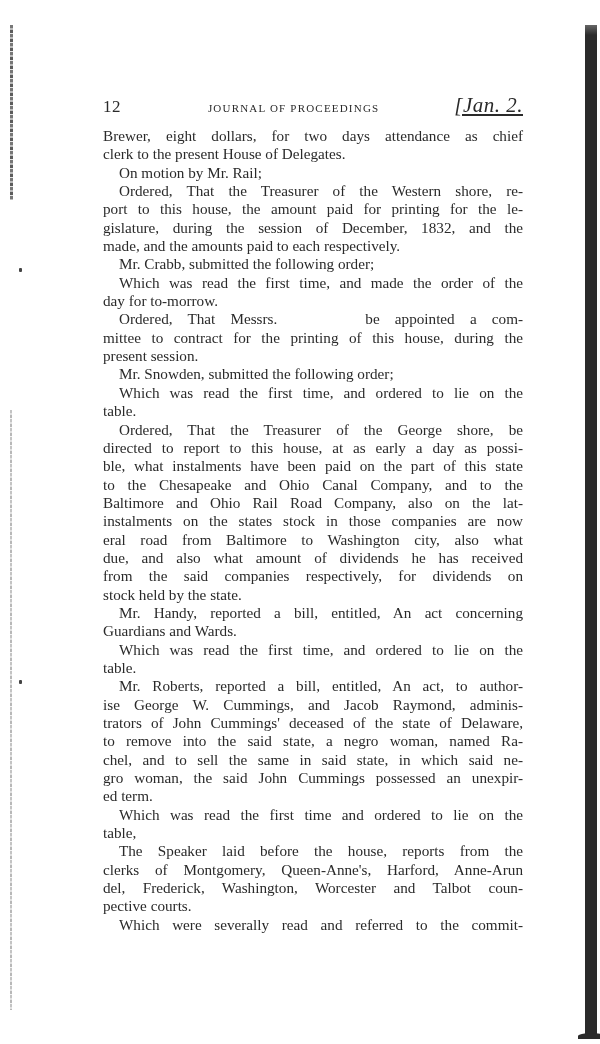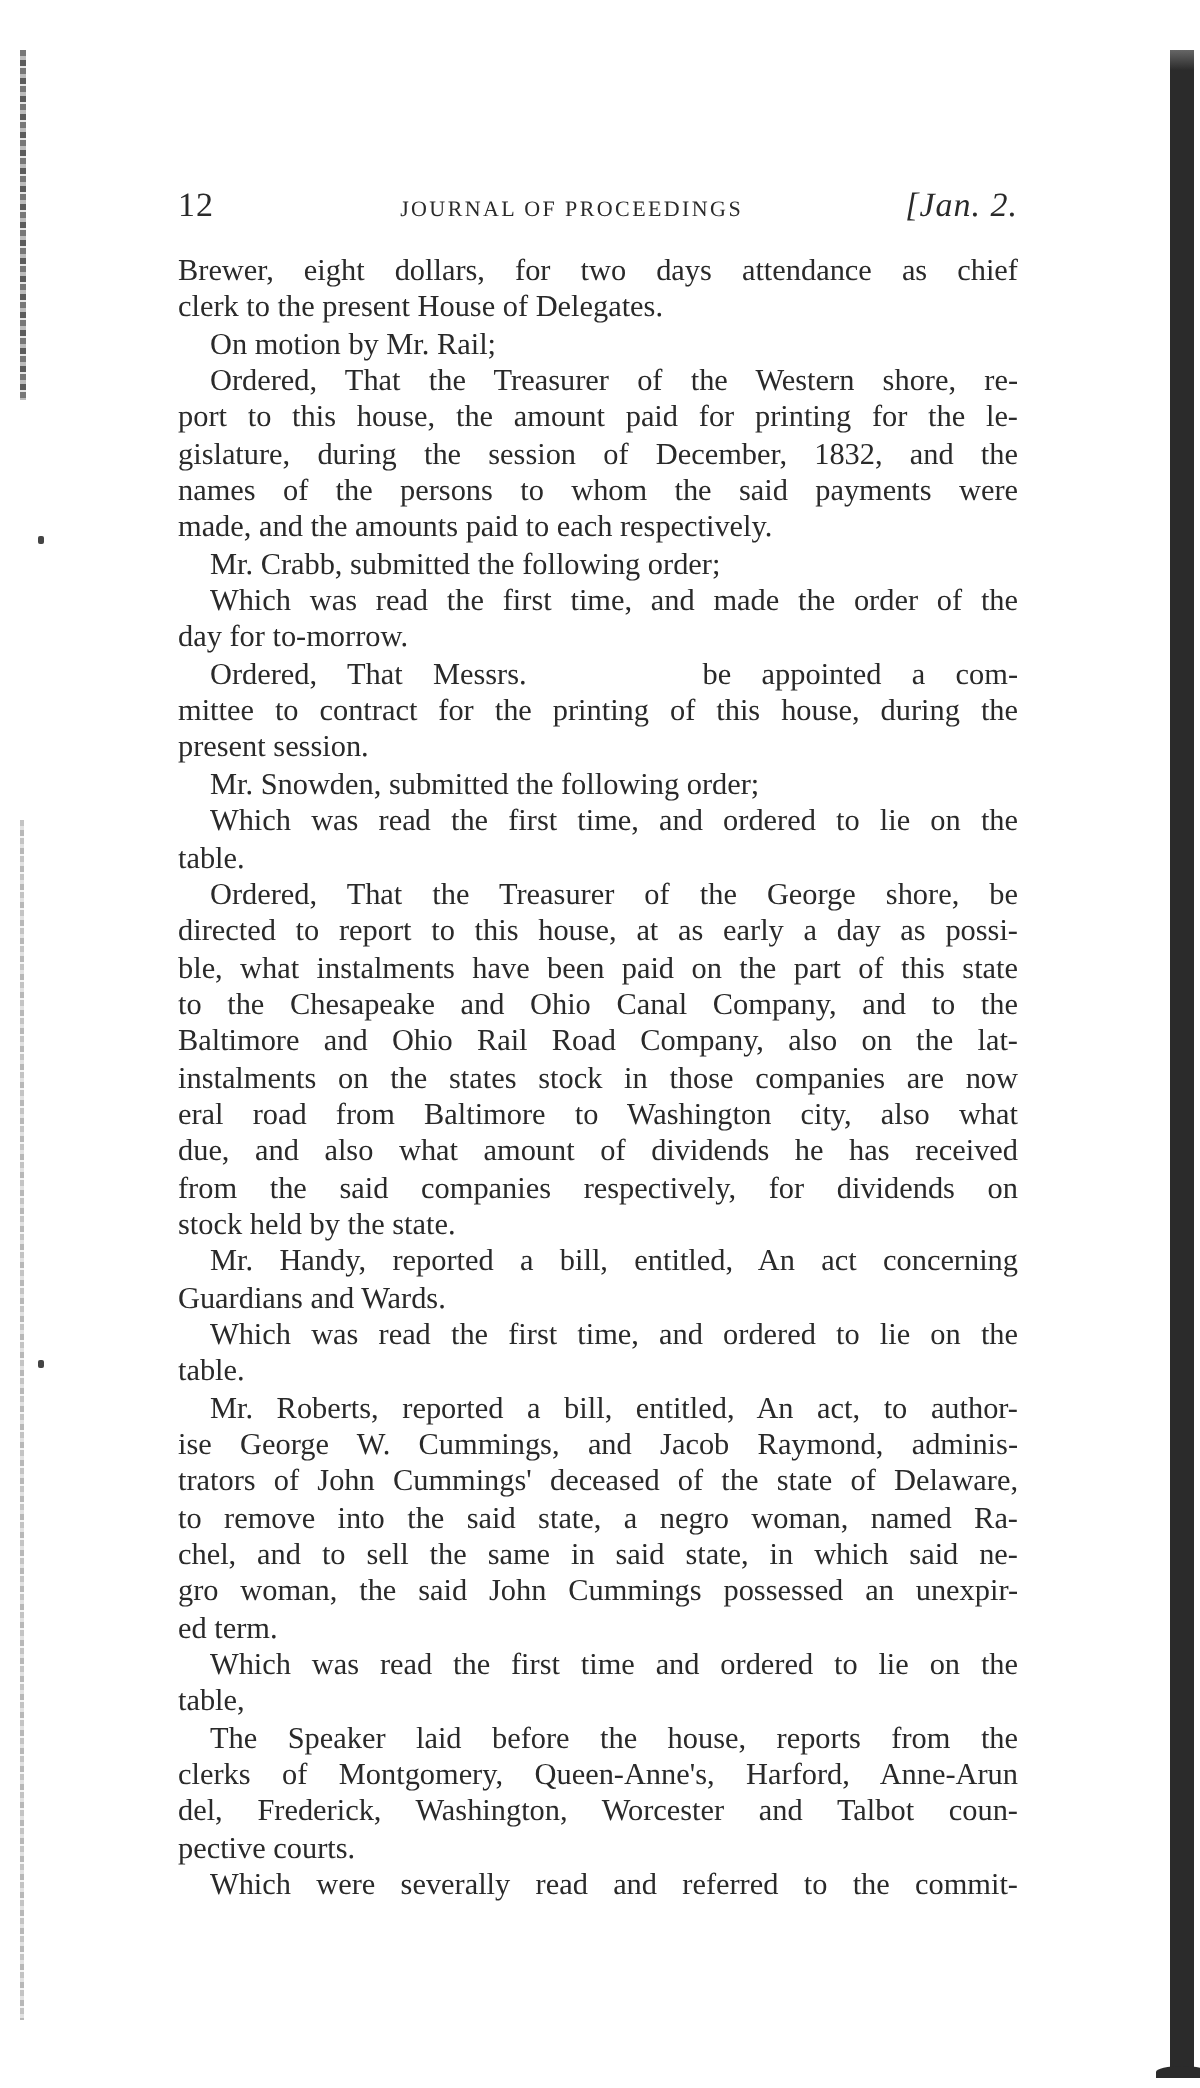--- a/index.html
+++ b/index.html
@@ -24,29 +24,29 @@
     }
     .right-bar::before {
       content: ""; position: absolute; left: 0; top: 0; width: 12px; height: 10px;
       background: linear-gradient(#666, #2b2b2b);
     }
     .right-bar::after {
       content: ""; position: absolute; left: -7px; bottom: -4px; width: 26px; height: 6px;
       background: #2b2b2b; border-radius: 50% 50% 0 0;
     }
     .page {
-      position: absolute; left: 89px; top: 93px; width: 420px;
+      position: absolute; left: 103px; top: 93px; width: 420px;
     }
     .header {
       display: flex; align-items: baseline; justify-content: space-between;
       font-size: 17px; letter-spacing: 0.5px; margin-bottom: 12px; height: 22px;
     }
     .header .num { font-size: 17px; }
     .header .title { font-size: 11px; letter-spacing: 1.2px; margin-left: 12px; }
-    .header .date { font-style: italic; font-size: 17px; }
+    .header .date { font-style: italic; font-size: 21px; text-decoration: underline; }
     .body { font-size: 15.2px; line-height: 18.35px; text-align: justify; }
     .line { display: block; white-space: nowrap; text-align: justify; text-align-last: justify; height: 18.35px; }
     .line.last { text-align-last: left; }
     .indent { padding-left: 16px; }
     .gap { display: inline-block; width: 88px; }
   </style>
 </head>
 <body>
 
 <div class="left-edge"></div>
@@ -61,21 +61,20 @@
     <span class="title">JOURNAL OF PROCEEDINGS</span>
     <span class="date">[Jan. 2.</span>
   </div>
   <div class="body" id="body">
       <span class="line"><span>Brewer, eight dollars, for two days attendance as chief</span></span>
       <span class="line last"><span>clerk to the present House of Delegates.</span></span>
       <span class="line indent last"><span>On motion by Mr. Rail;</span></span>
       <span class="line indent"><span>Ordered, That the Treasurer of the Western shore, re-</span></span>
       <span class="line"><span>port to this house, the amount paid for printing for the le-</span></span>
       <span class="line"><span>gislature, during the session of December, 1832, and the</span></span>
-      <span class="line"><span>names of the persons to whom the said payments were</span></span>
       <span class="line last"><span>made, and the amounts paid to each respectively.</span></span>
       <span class="line indent last"><span>Mr. Crabb, submitted the following order;</span></span>
       <span class="line indent"><span>Which was read the first time, and made the order of the</span></span>
       <span class="line last"><span>day for to-morrow.</span></span>
       <span class="line indent"><span>Ordered, That Messrs.</span><span class="gap"></span><span>be appointed a com-</span></span>
       <span class="line"><span>mittee to contract for the printing of this house, during the</span></span>
       <span class="line last"><span>present session.</span></span>
       <span class="line indent last"><span>Mr. Snowden, submitted the following order;</span></span>
       <span class="line indent"><span>Which was read the first time, and ordered to lie on the</span></span>
       <span class="line last"><span>table.</span></span>

